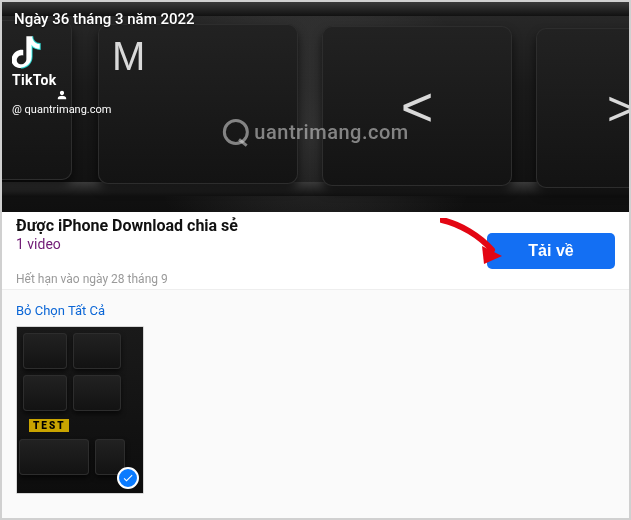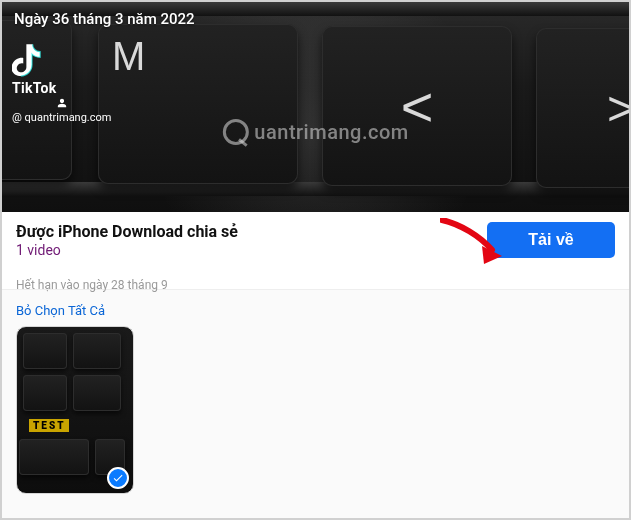--- a/index.html
+++ b/index.html
@@ -45,21 +45,21 @@
 .date-overlay {
   position: absolute;
   top: 8px; left: 12px;
   color: #fff;
   font-size: 15px;
   font-weight: 500;
   text-shadow: 0 1px 2px rgba(0,0,0,.6);
 }
 .tiktok-block {
   position: absolute;
-  top: 42px; left: 10px;
+  top: 34px; left: 10px;
   color: #fff;
 }
 .tiktok-block .logo-icon {
   width: 30px; height: 34px;
   display: block;
   margin-bottom: 2px;
 }
 .tiktok-block .brand { font-size: 14px; font-weight: 700; letter-spacing: .3px; }
 .tiktok-block .handle { font-size: 11px; margin-top: 2px; display:flex; align-items:center; gap:3px;flex-direction:column;}
 .watermark {
@@ -81,21 +81,21 @@
   content:"";
   position:absolute;
   right:-2px; bottom:-2px;
   width:10px; height:3px;
   background: rgba(220,220,220,.55);
   transform: rotate(40deg);
 }
 .info-bar {
   background:#fff;
   height: 78px;
-  display:flex; 
+  display:flex; align-items:center;
   padding: 10px 14px;
   border-bottom: 1px solid #eee;
   position:relative;
 }
 .info-left { flex:1; }
 .info-title { font-size: 16px; font-weight: 700; color:#111; }
 .info-sub { font-size: 14px; color:#701a75; margin-top:1px; font-weight:400;}
 .info-exp { font-size: 12px; color:#9a9a9a; margin-top:20px; }
 .dl-btn {
   background:#136ff3;
@@ -121,23 +121,23 @@
 .deselect {
   color:#0b66d6;
   font-size: 13px;
   text-decoration:none;
   cursor:pointer;
   display:inline-block;
   margin-bottom:8px;
 }
 .thumb-row { display:flex; }
 .thumb {
-  width: 118px; height: 168px;
+  width: 128px; height: 168px;
   border: 1px solid #d6d6d6;
-  border-radius: 10px;
+  border-radius: 1px;
   background:
     linear-gradient(180deg, #1a1a1a 0%, #0d0d0d 100%);
   position:relative;
   overflow:hidden;
   cursor:pointer;
 }
 .thumb .k { position:absolute; border-radius:4px;
   background: linear-gradient(180deg,#222,#121212);
   box-shadow: inset 0 0 0 1px #2d2d2d, 0 3px 5px rgba(0,0,0,.6);}
 .thumb .tag {

